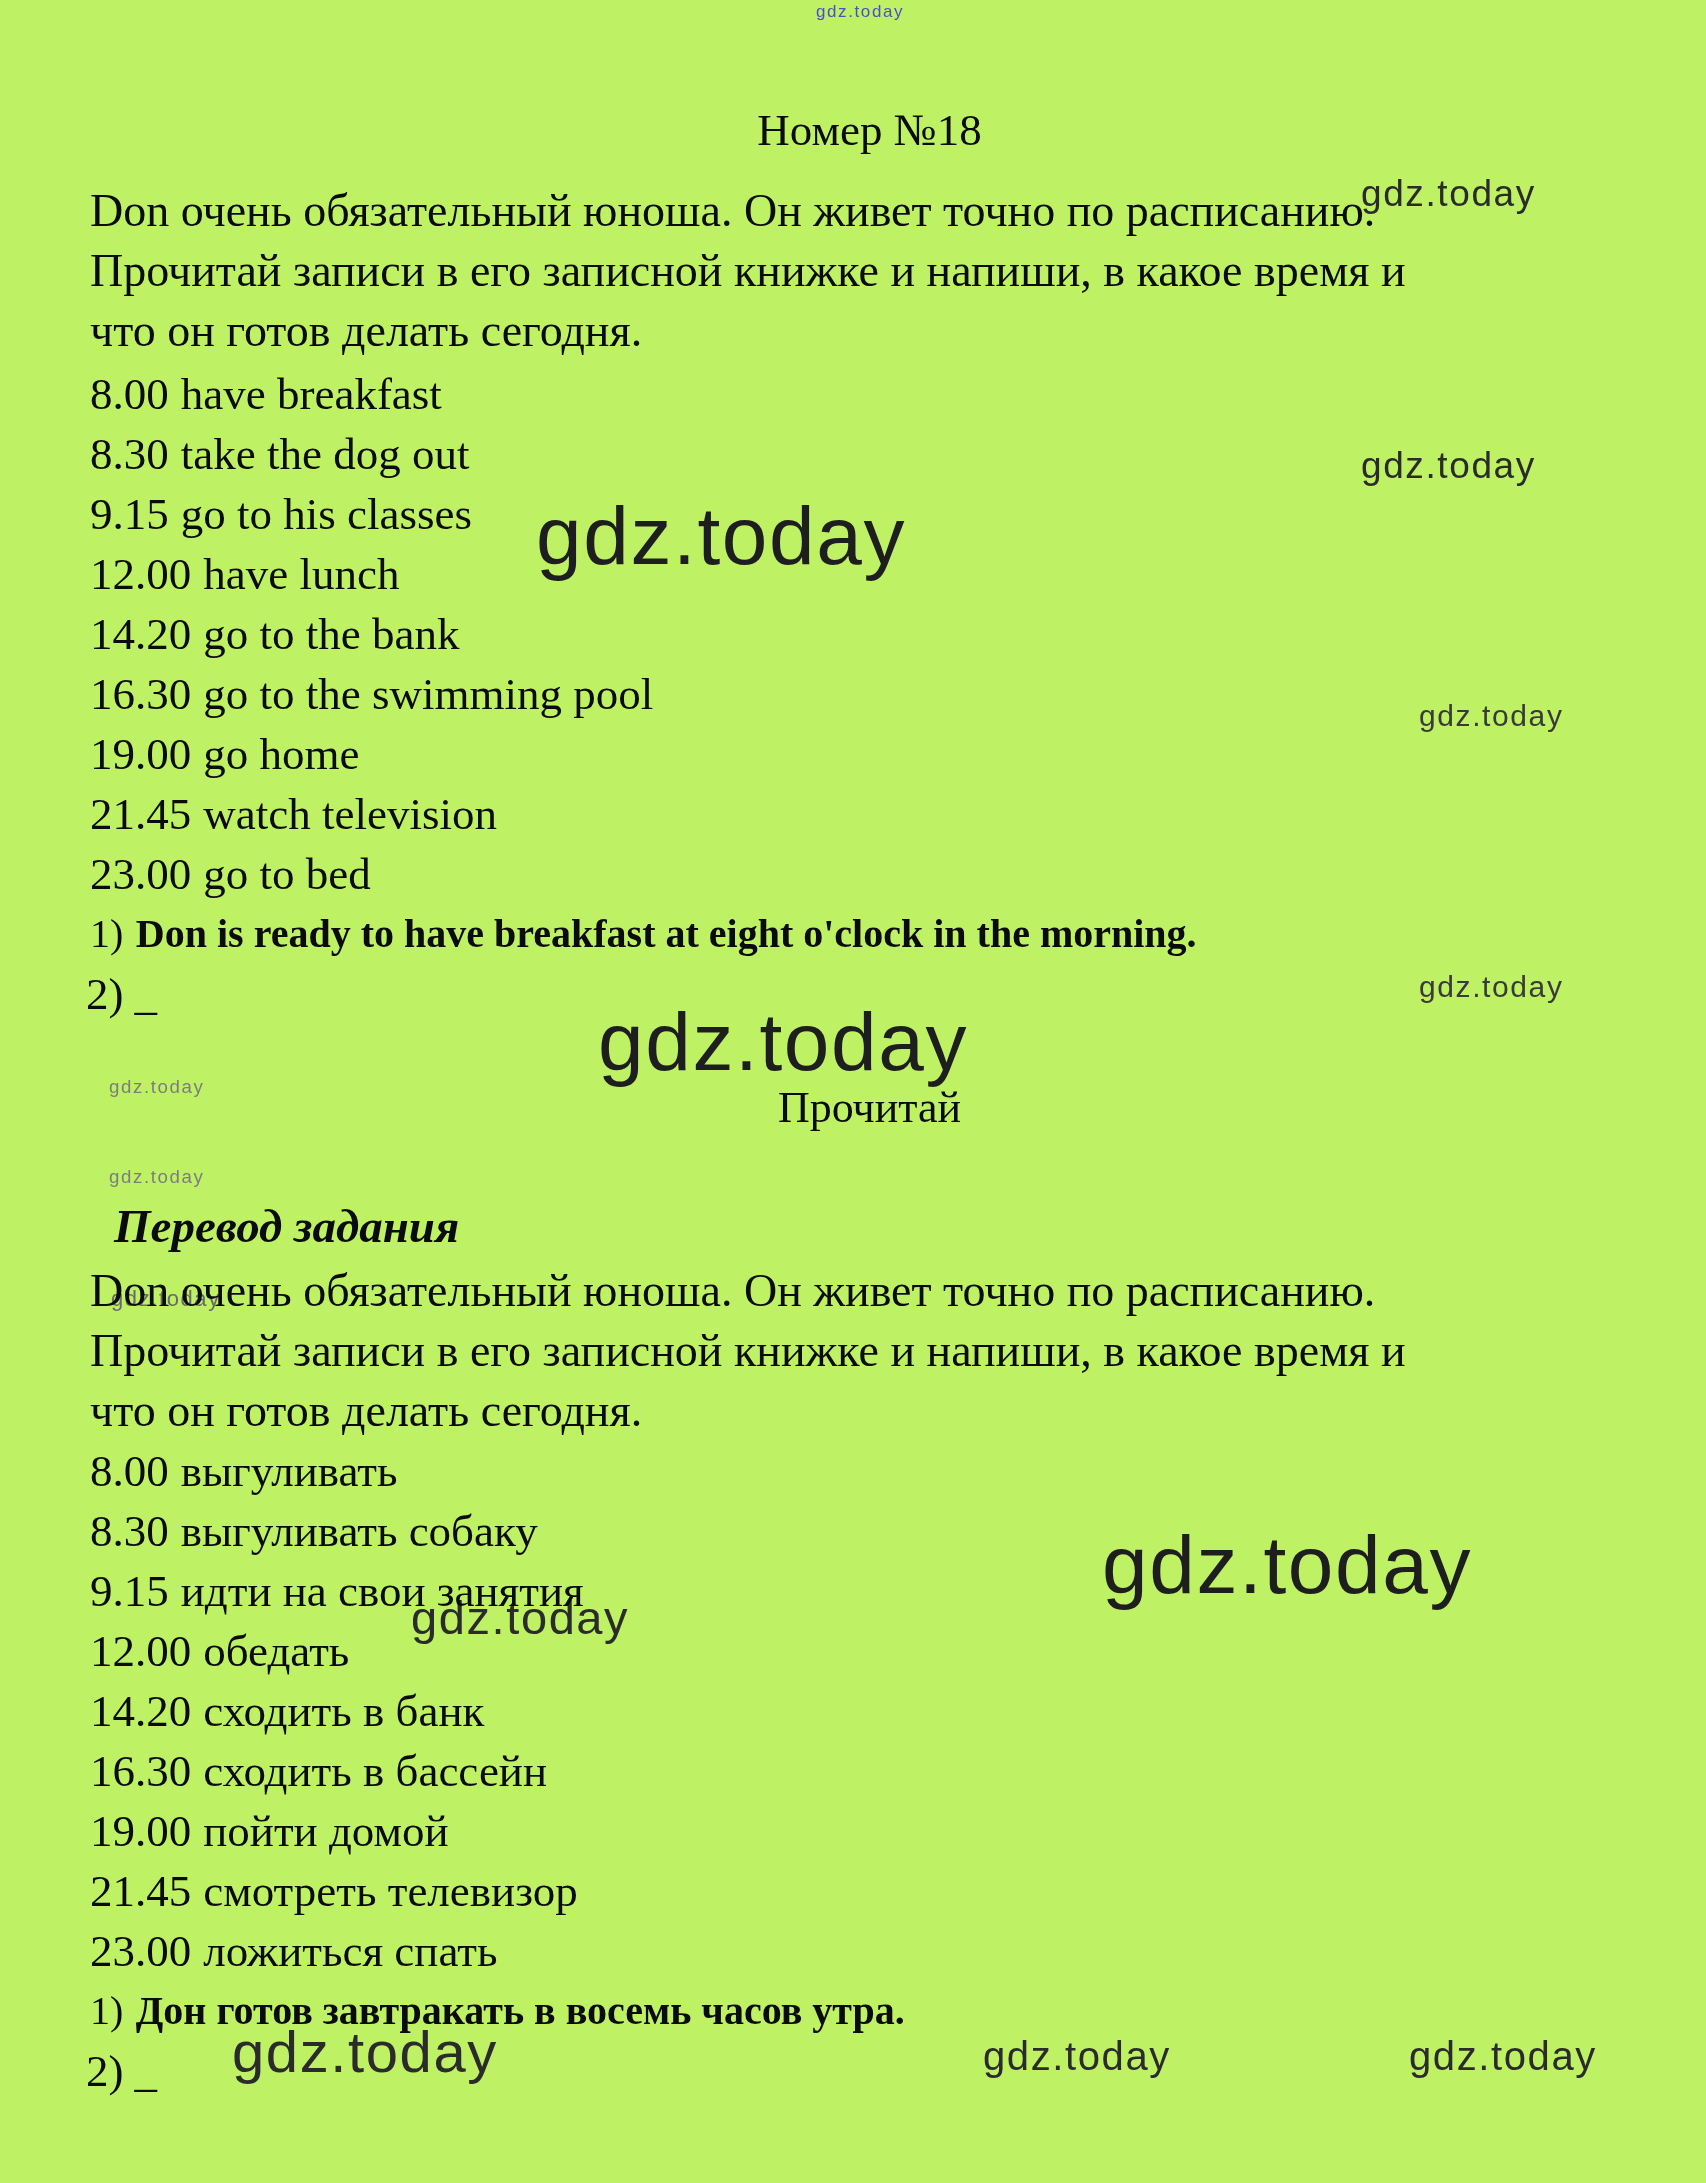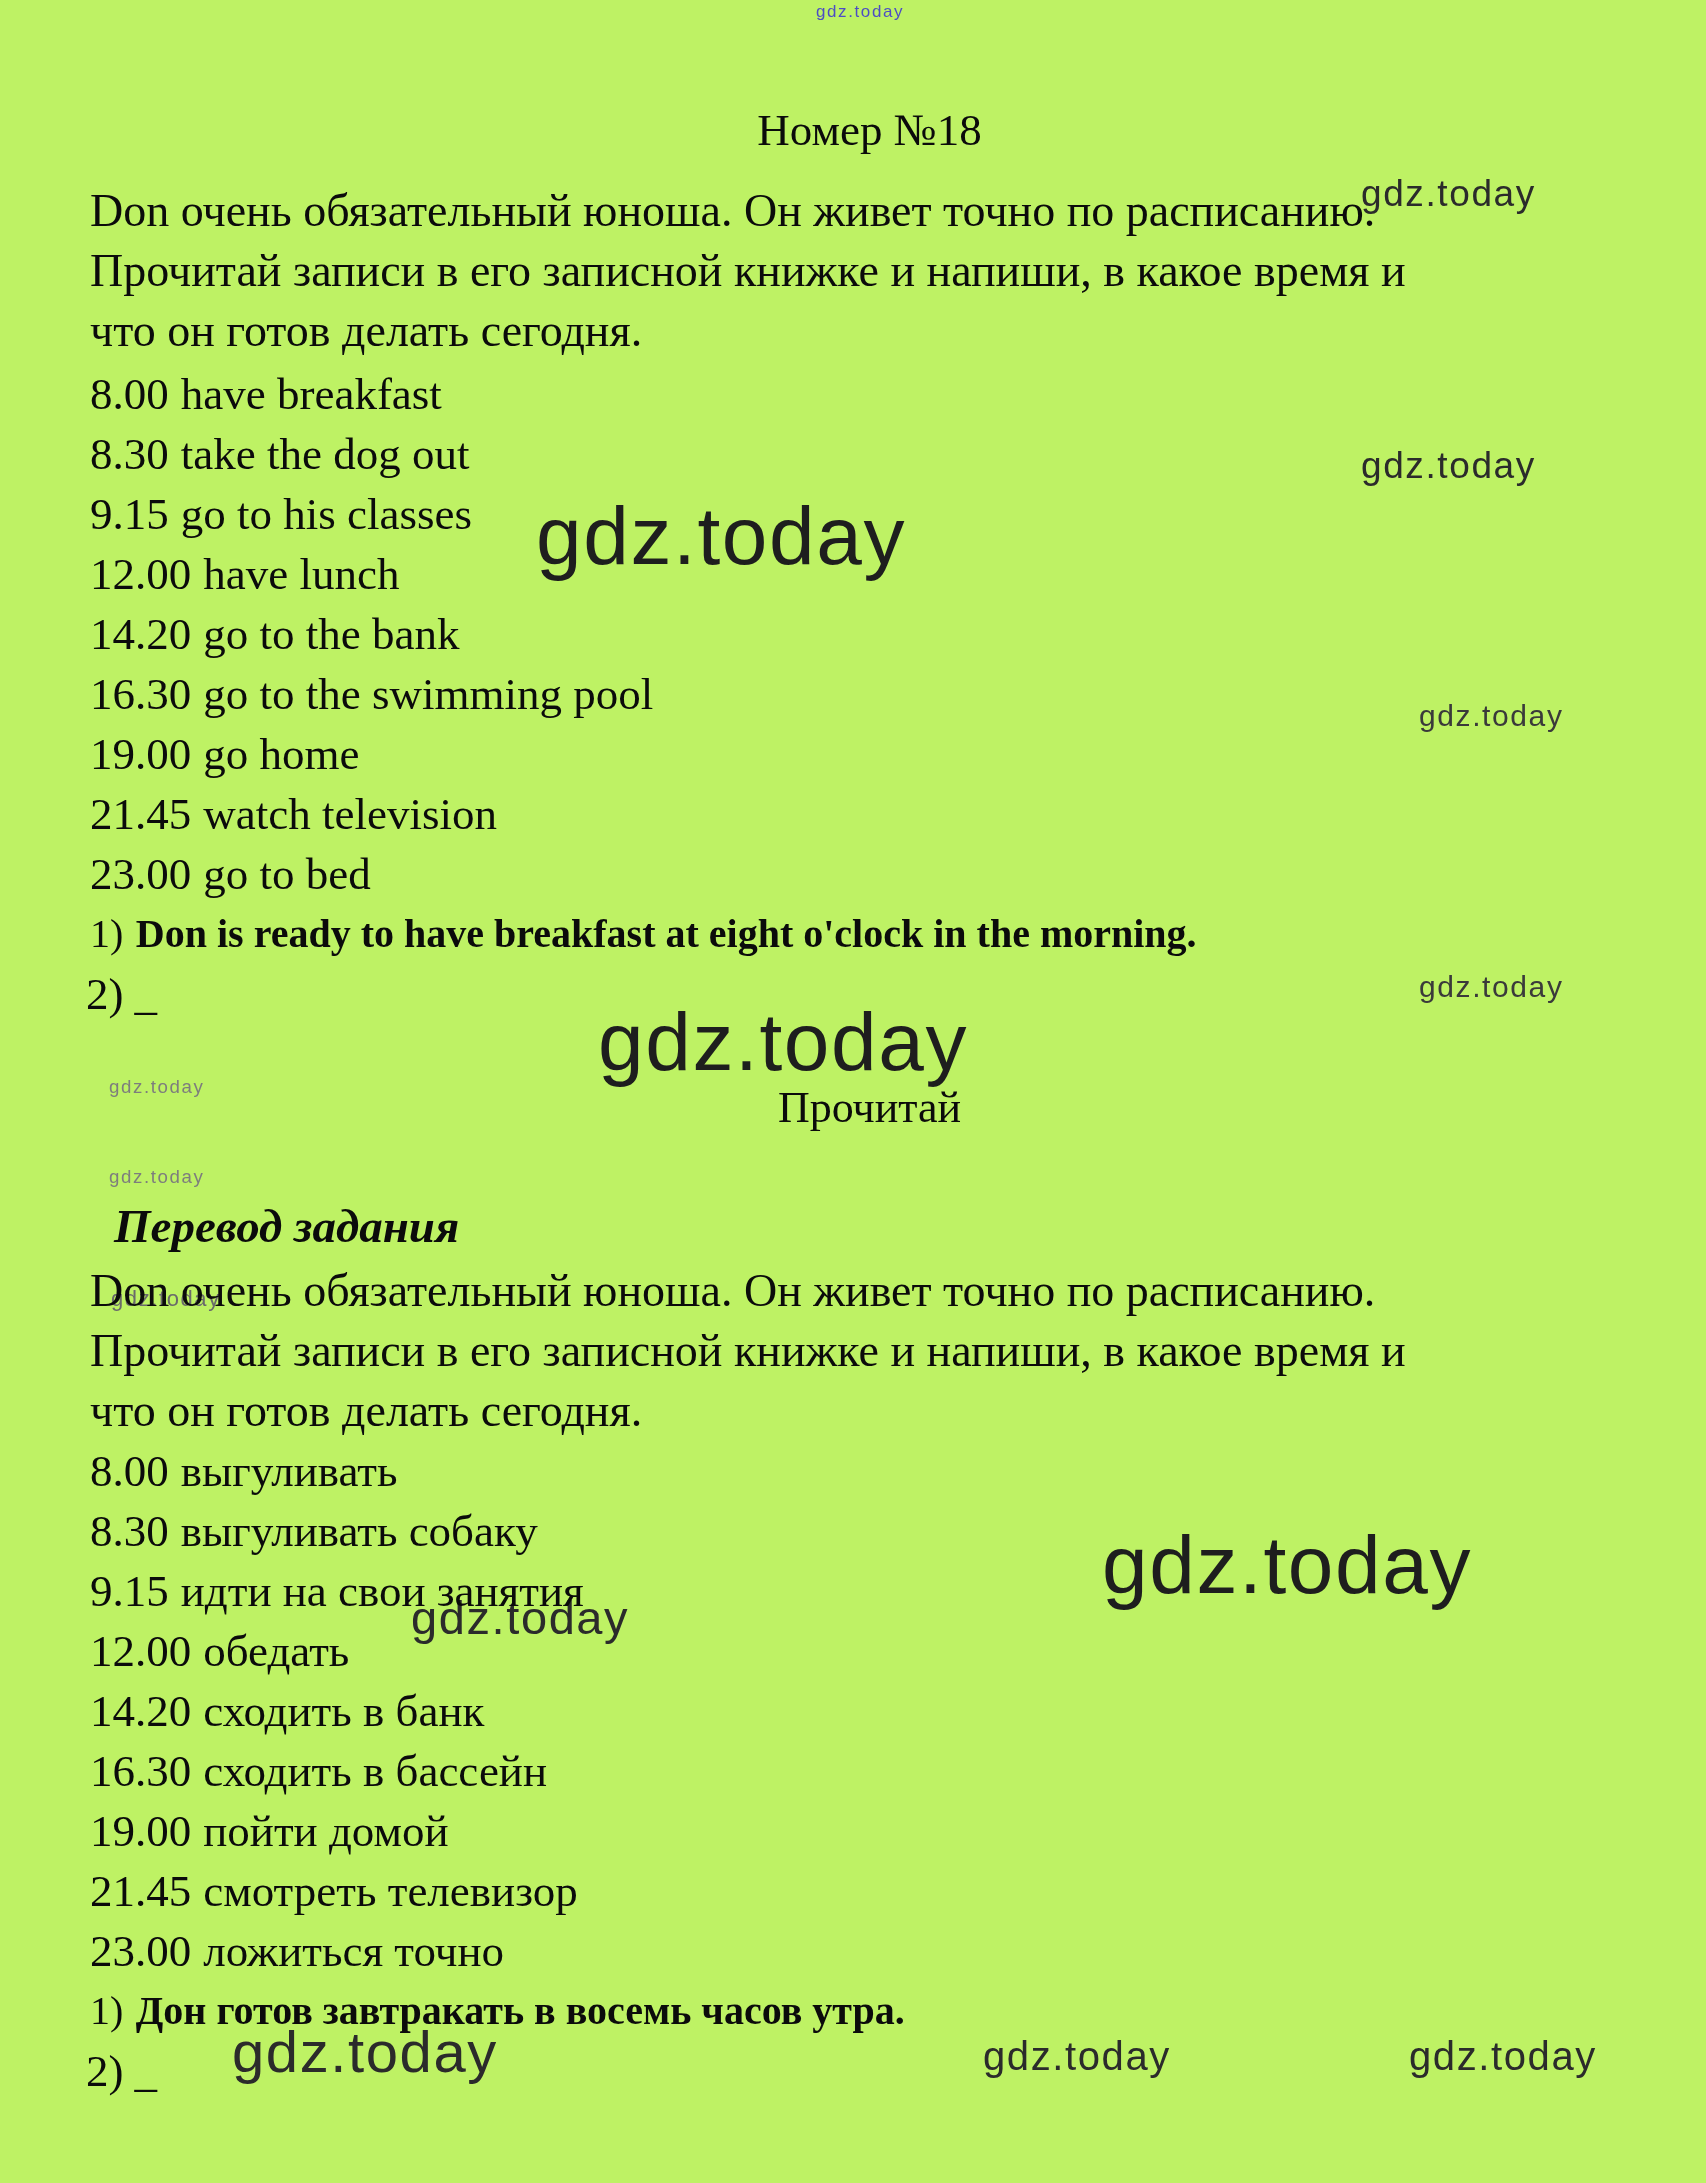--- a/index.html
+++ b/index.html
@@ -169,21 +169,21 @@
 
       <div class="row">
         <span class="time">19.00</span><span class="act">пойти домой</span>
       </div>
 
       <div class="row">
         <span class="time">21.45</span><span class="act">смотреть телевизор</span>
       </div>
 
       <div class="row">
-        <span class="time">23.00</span><span class="act">ложиться точно</span>
+        <span class="time">23.00</span><span class="act">ложиться спать</span>
       </div>
     </div>
 
   <div class="answer answer-2">
     <span class="pfx">1)</span><b>Дон готов завтракать в восемь часов утра.</b>
   </div>
 
   <div class="item2 item2-2">
     <span>2)</span><span class="dash">_</span>
   </div>

